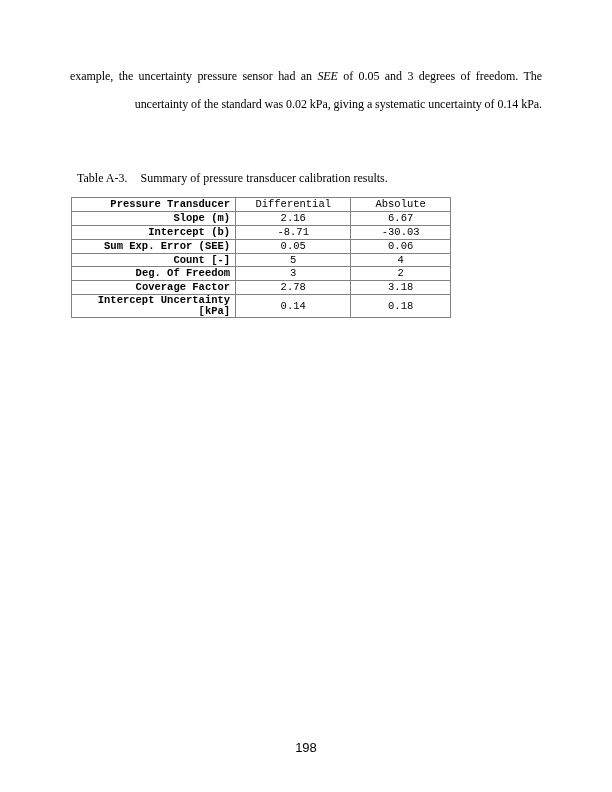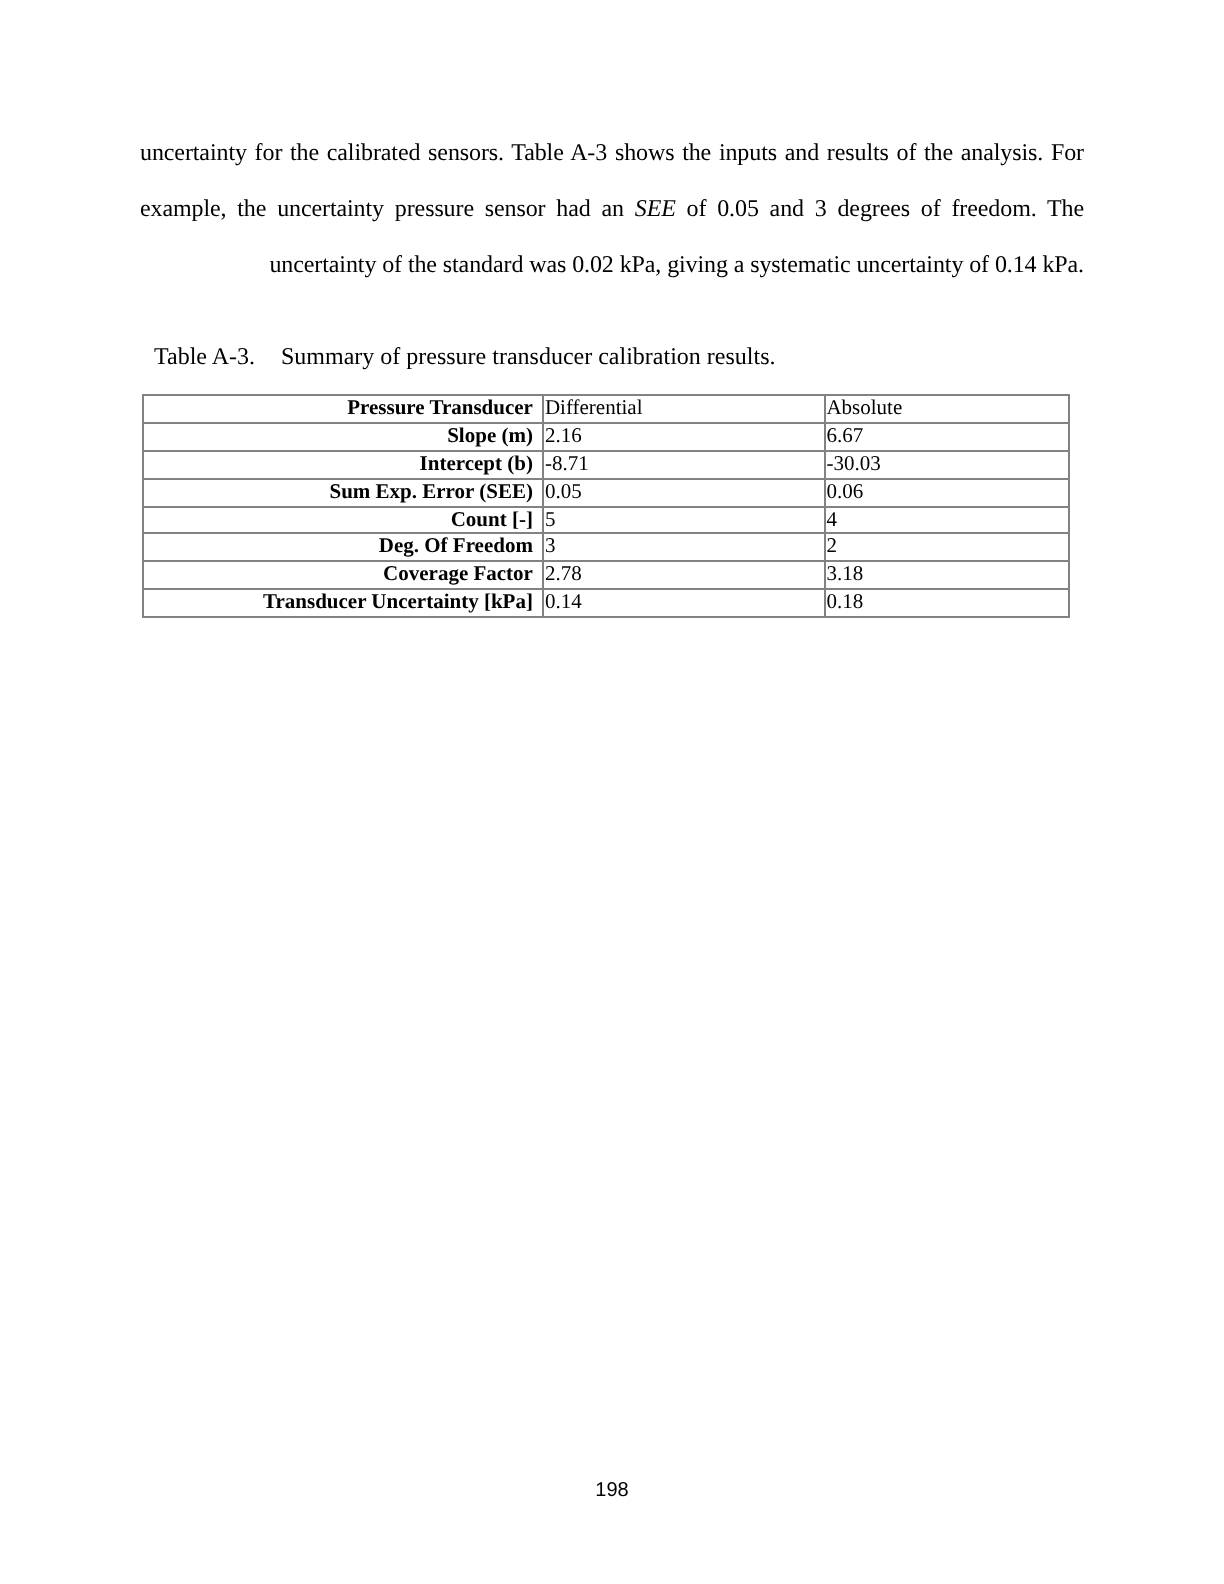--- a/index.html
+++ b/index.html
@@ -32,59 +32,58 @@
     left: 77px;
     font-size: 12px;
     white-space: nowrap;
   }
   .cap-label { padding-right: 13px; margin-top: 12px; }
   
   .cal-table {
     position: absolute;
     top: 197px;
     left: 71px;
-    width: 464px;
+    width: 380px;
     border-collapse: collapse;
     table-layout: fixed;
-    font-family: Liberation Serif, serif;
+    font-family: Liberation Mono, monospace;
     font-size: 10.5px;
     color: #000000;
   }
   .cal-table th, .cal-table td {
     border: 1px solid #828282;
     height: 12.9px;
     line-height: 1.05;
     padding: 0;
     overflow: hidden;
     vertical-align: middle;
   }
   .cal-table th.lab {
     text-align: right;
     font-weight: 700;
     padding-right: 5px;
   }
-  .cal-table td.val { text-align: left; }
+  .cal-table td.val { text-align: center; }
   
   .page-number {
     position: absolute;
     top: 740px;
     left: 0;
     width: 612px;
     text-align: center;
     font-family: "Liberation Sans", sans-serif;
-    font-size: 10px;
+    font-size: 13px;
   }
 </style>
 </head>
 <body>
 
 <div class="page">
 
   <div class="body-paragraph">
-    <div class="pline jl"><span>uncertainty for the calibrated sensors. Table A-3 shows the inputs and results of the analysis. For</span></div>
     <div class="pline jl"><span>example, the uncertainty pressure sensor had an </span><span class="it">SEE</span><span> of 0.05 and 3 degrees of freedom. The</span></div>
     <div class="pline"><span>uncertainty of the standard was 0.02 kPa, giving a systematic uncertainty of 0.14 kPa.</span></div>
   </div>
 
   <div class="caption">
     <span class="cap-label">Table A-3.</span><span class="cap-text">Summary of pressure transducer calibration results.</span>
   </div>
 
   <table class="cal-table">
     <colgroup>
@@ -122,21 +121,21 @@
         <th class="lab">Deg. Of Freedom</th>
         <td class="val">3</td>
         <td class="val">2</td>
       </tr>
       <tr>
         <th class="lab">Coverage Factor</th>
         <td class="val">2.78</td>
         <td class="val">3.18</td>
       </tr>
       <tr>
-        <th class="lab">Transducer Uncertainty [kPa]</th>
+        <th class="lab">Intercept Uncertainty [kPa]</th>
         <td class="val">0.14</td>
         <td class="val">0.18</td>
       </tr>
     </tbody>
   </table>
 
   <div class="page-number">198</div>
 
 </div>
 

